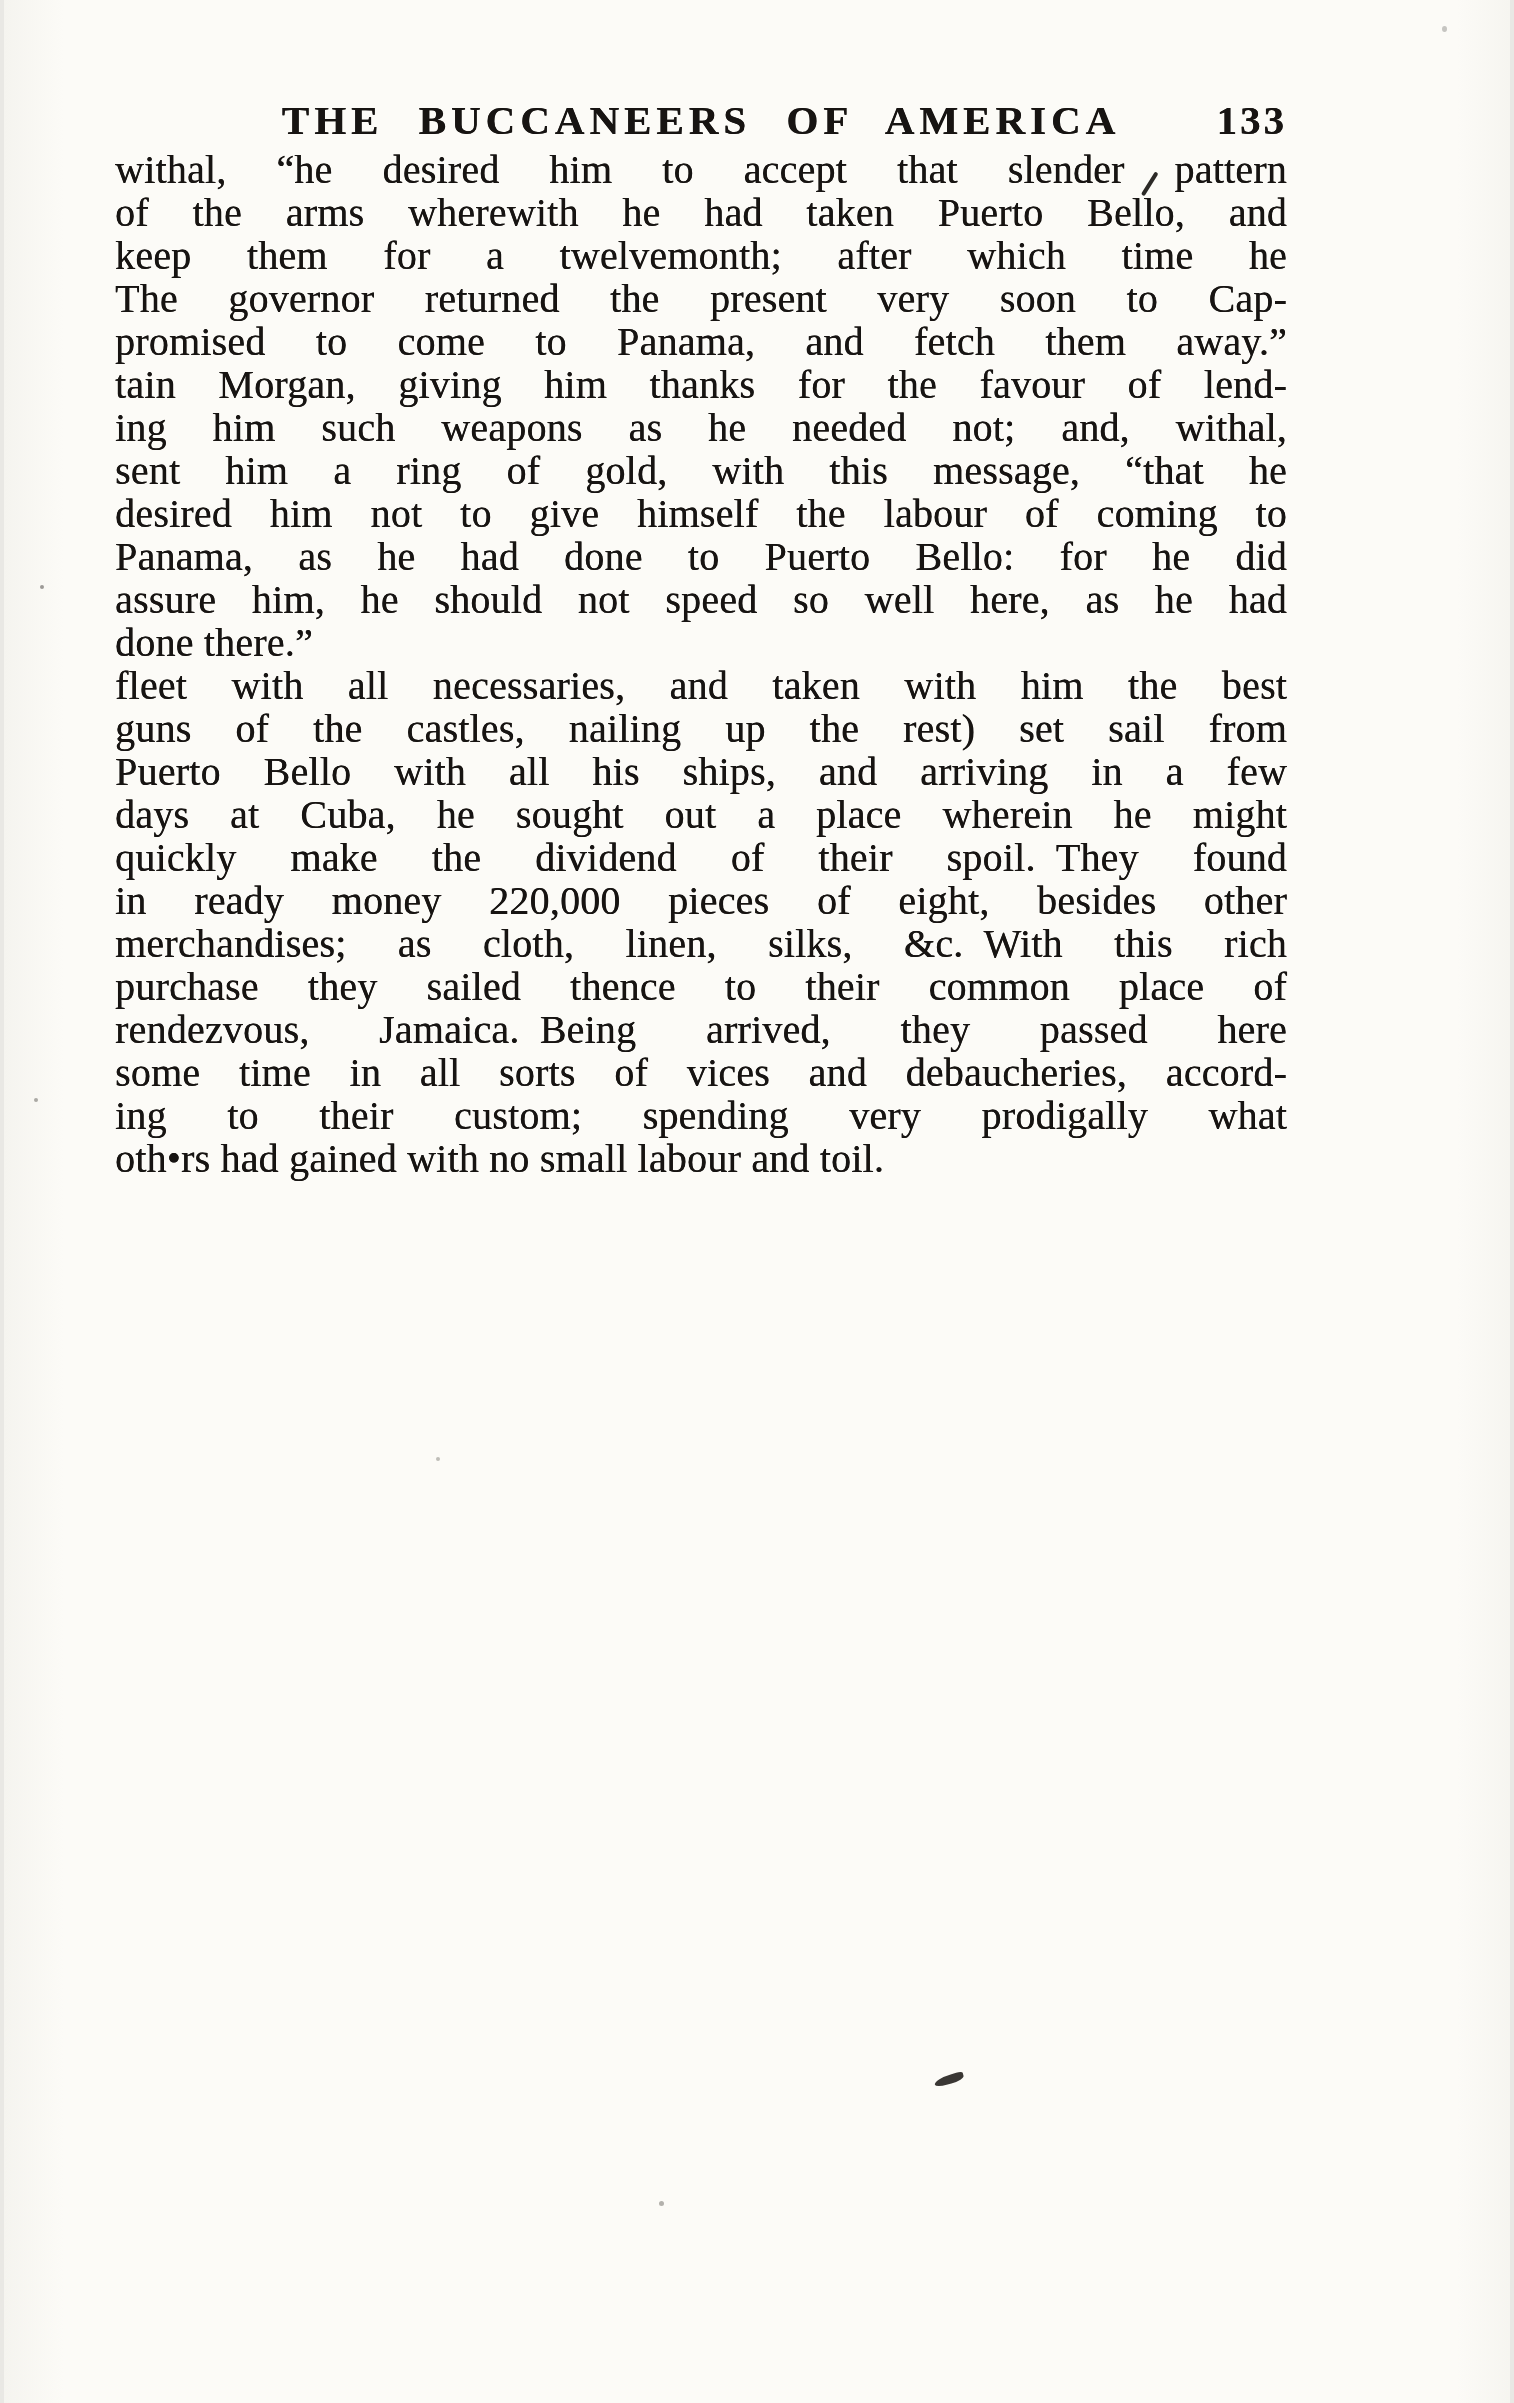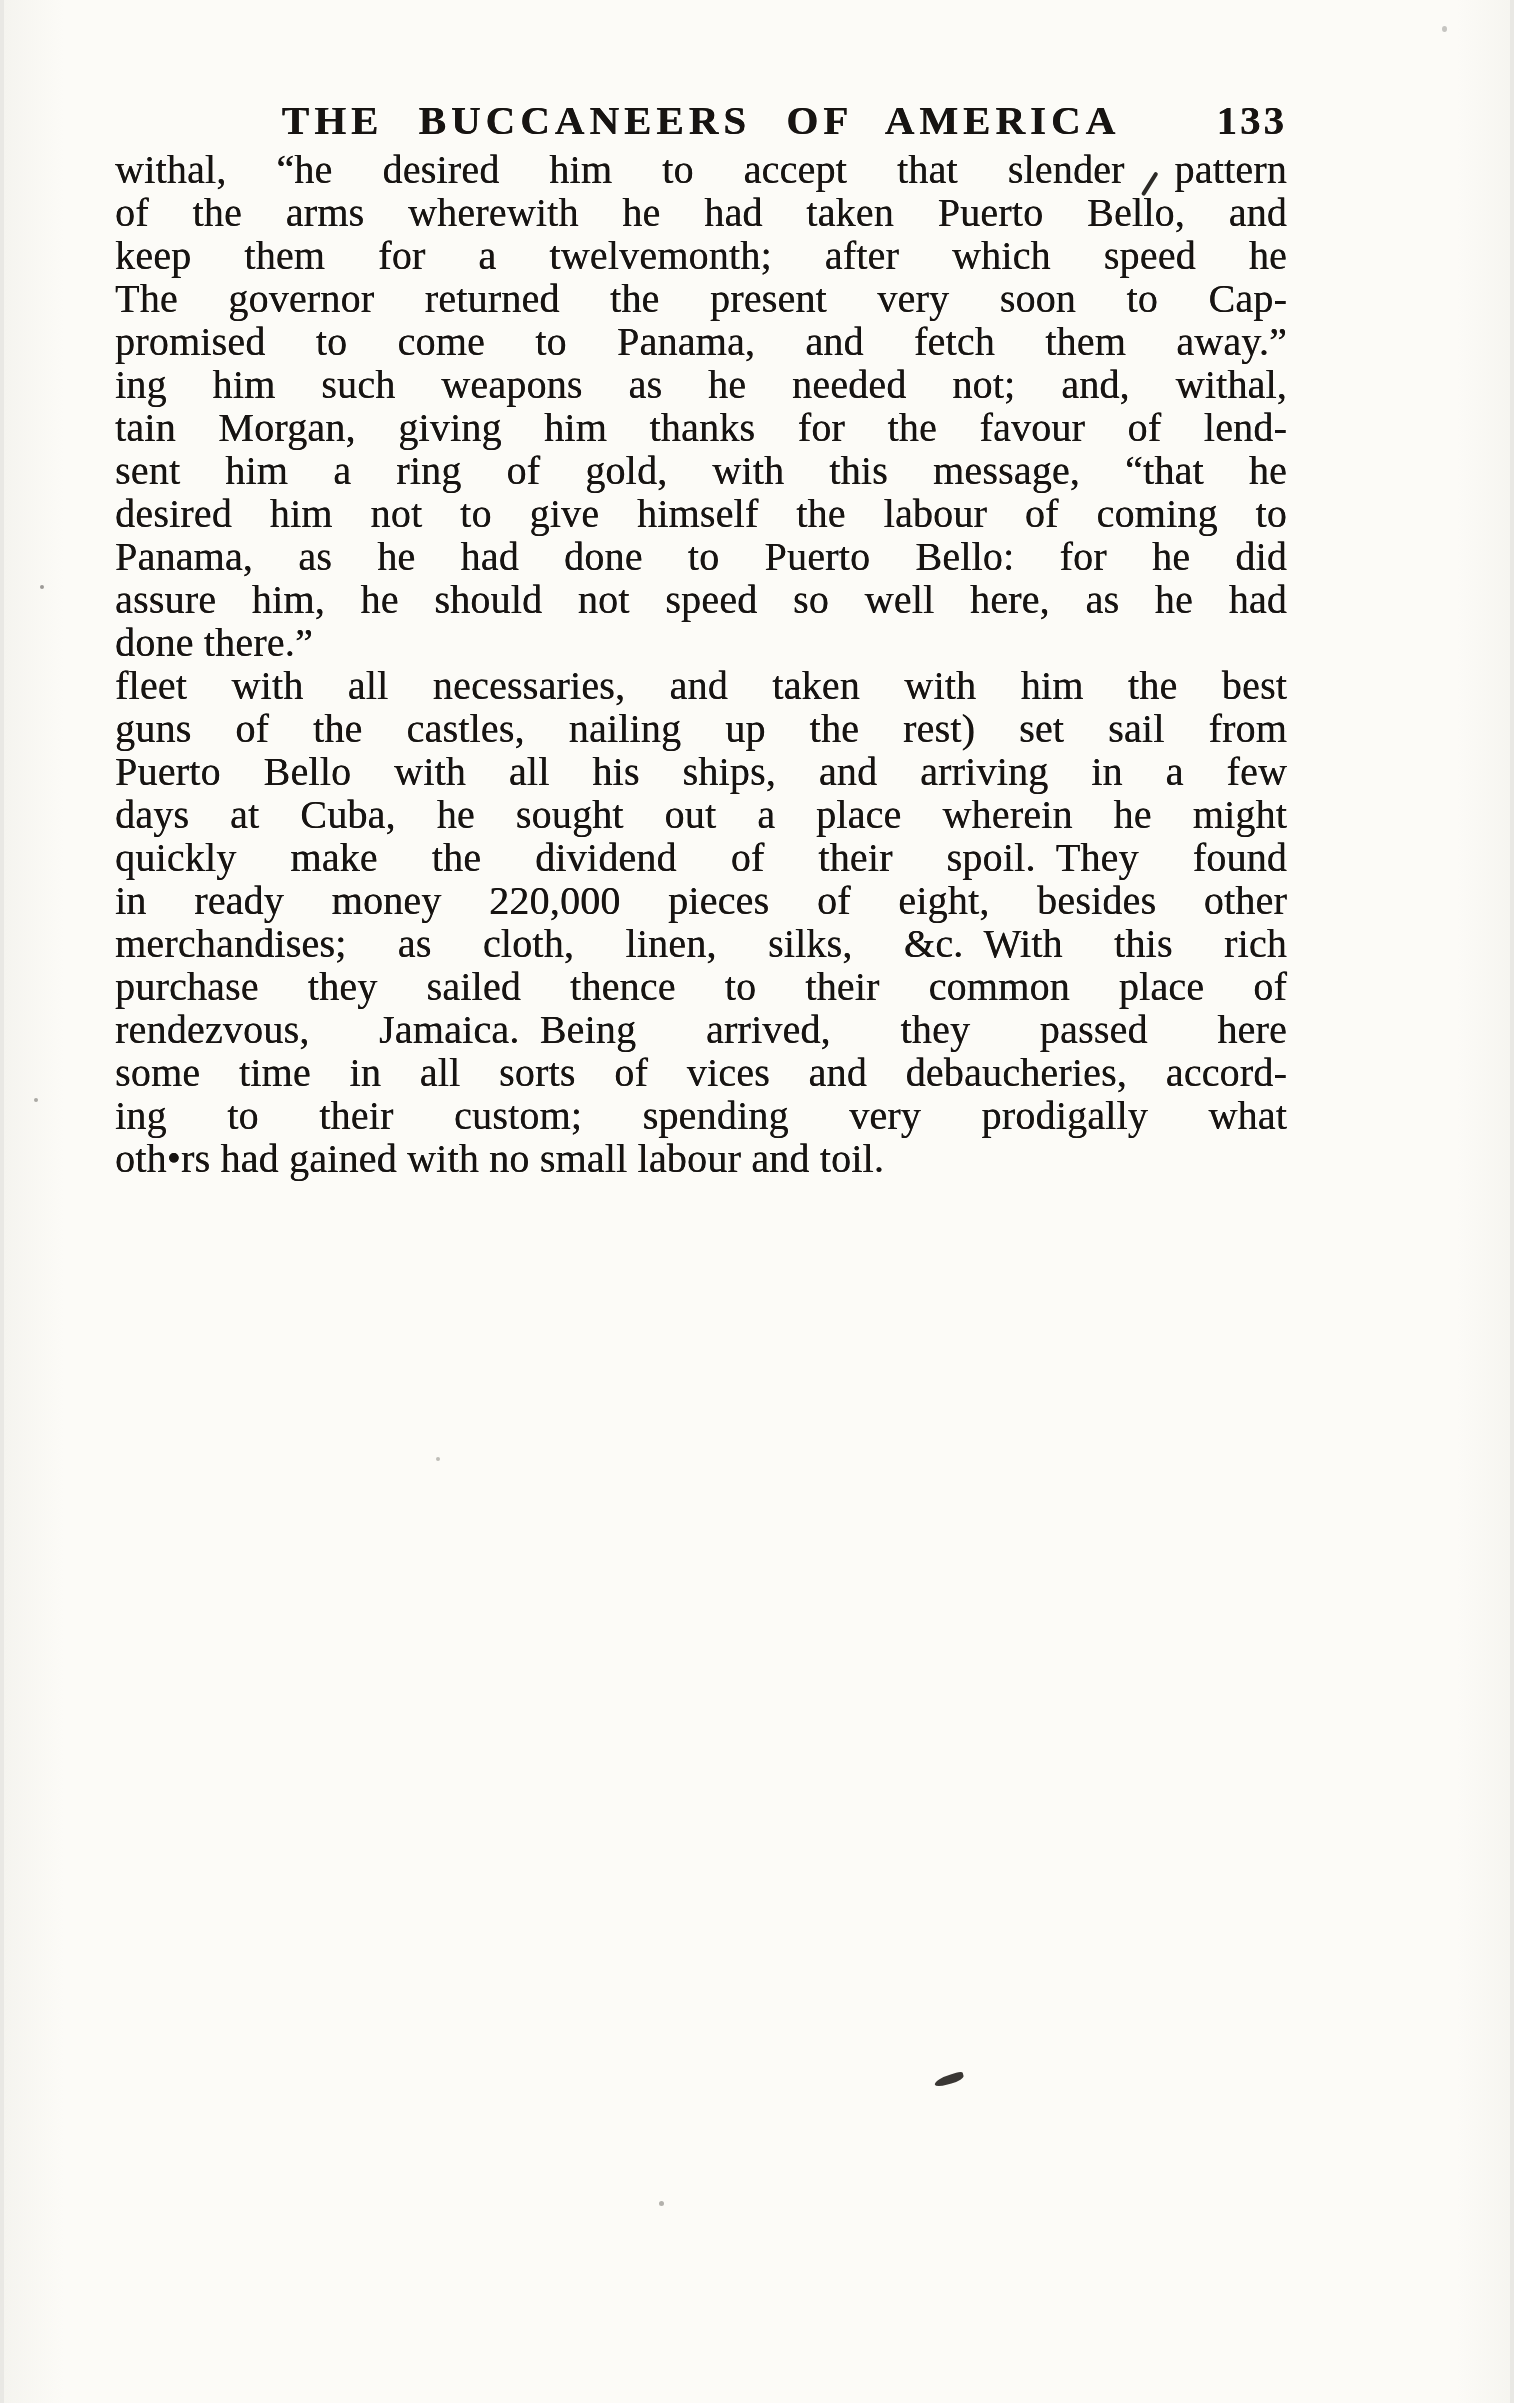--- a/index.html
+++ b/index.html
@@ -96,25 +96,25 @@
 <div class="page">
   <div class="column">
     <div class="running-head">
       <span class="head-title">THE BUCCANEERS OF AMERICA</span>
       <span class="page-number">133</span>
     </div>
     <div class="body">
         <div class="paragraph">
           <div class="line">withal, “he desired him to accept that slender pattern</div>
           <div class="line">of the arms wherewith he had taken Puerto Bello, and</div>
-          <div class="line">keep them for a twelvemonth; after which speed he</div>
+          <div class="line">keep them for a twelvemonth; after which time he</div>
           <div class="line">The governor returned the present very soon to Cap-</div>
           <div class="line">promised to come to Panama, and fetch them away.”</div>
+          <div class="line">tain Morgan, giving him thanks for the favour of lend-</div>
           <div class="line">ing him such weapons as he needed not; and, withal,</div>
-          <div class="line">tain Morgan, giving him thanks for the favour of lend-</div>
           <div class="line">sent him a ring of gold, with this message, “that he</div>
           <div class="line">desired him not to give himself the labour of coming to</div>
           <div class="line">Panama, as he had done to Puerto Bello: for he did</div>
           <div class="line">assure him, he should not speed so well here, as he had</div>
           <div class="line last">done there.”</div>
         </div>
         <div class="paragraph">
           <div class="line">fleet with all necessaries, and taken with him the best</div>
           <div class="line">guns of the castles, nailing up the rest) set sail from</div>
           <div class="line">Puerto Bello with all his ships, and arriving in a few</div>

